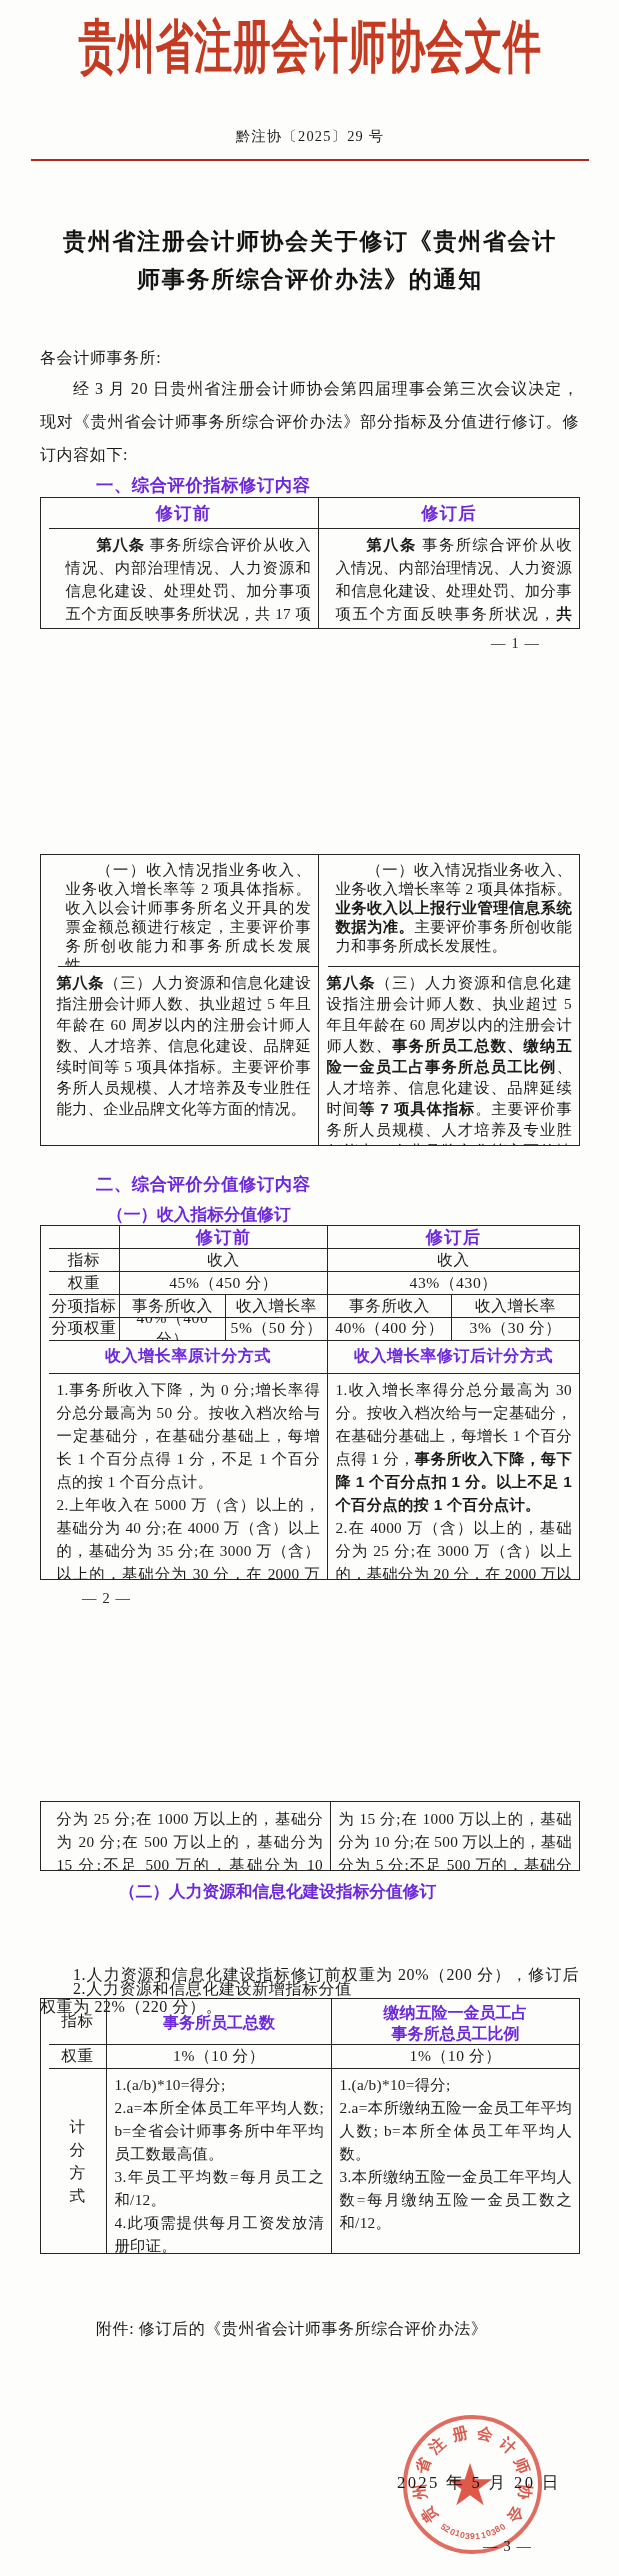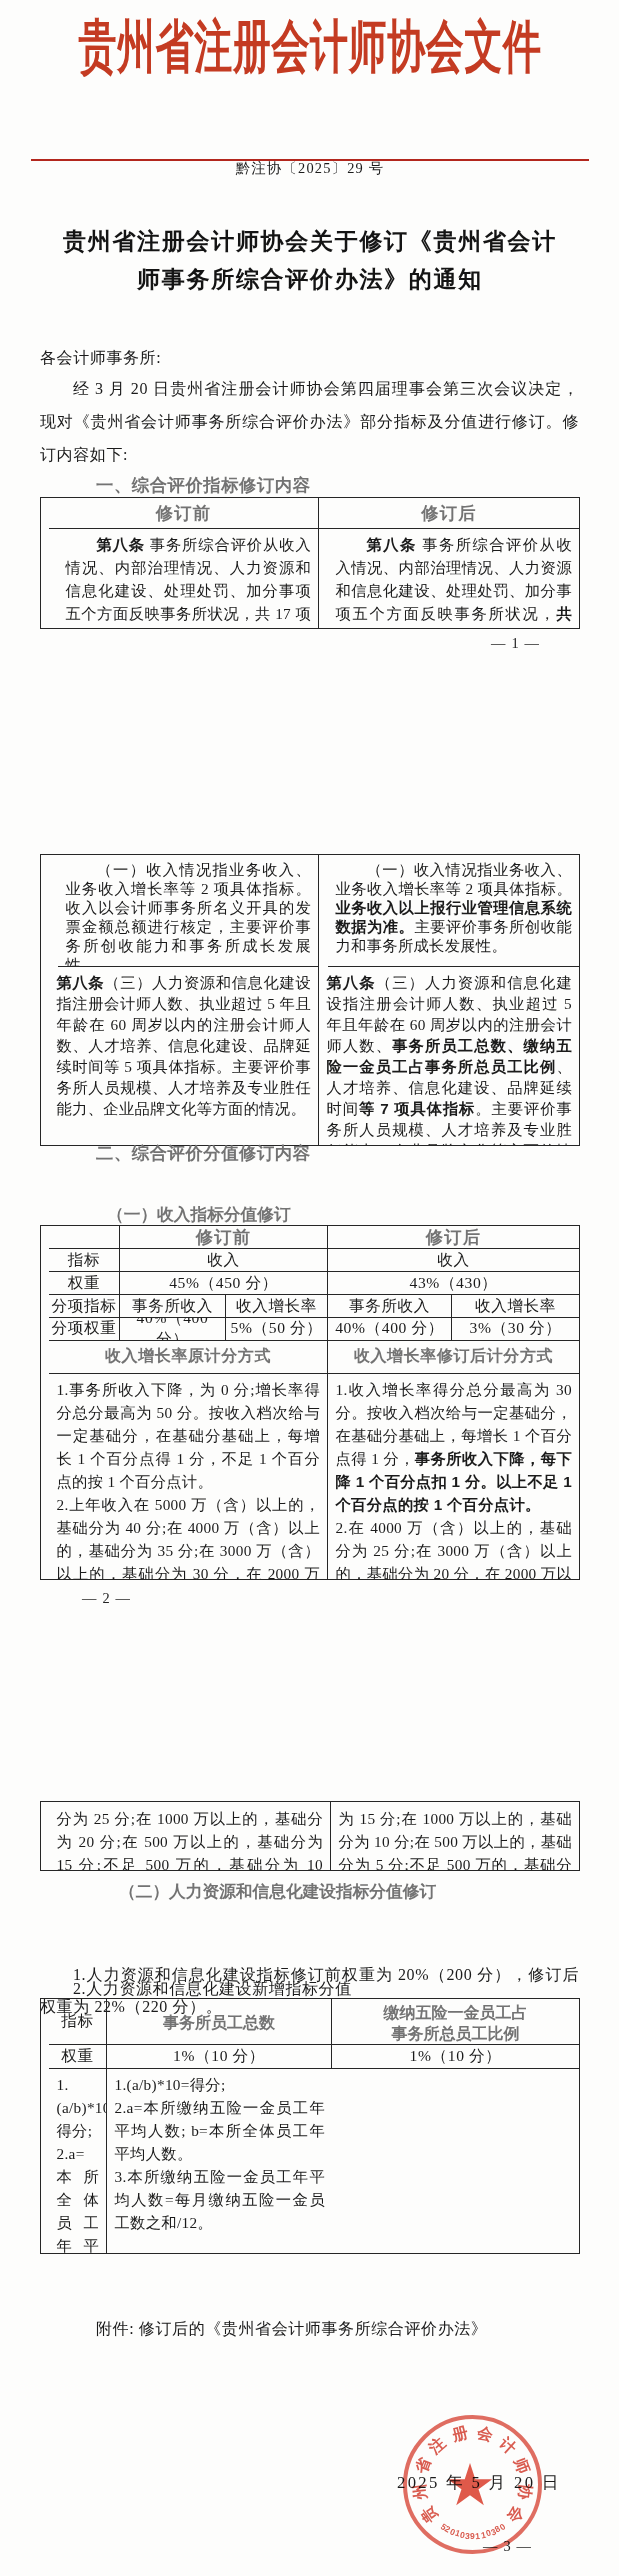--- a/index.html
+++ b/index.html
@@ -9,31 +9,31 @@
     font-family:"Liberation Serif",serif;
   }
   .abs{position:absolute;}
   .ctrw{left:0;width:100%;text-align:center;}
   .org-title{
     top:9.2px;font-size:38px;font-weight:bold;color:#c43b22;
     letter-spacing:0.6px;white-space:nowrap;
     transform:scaleY(1.5);transform-origin:center top;
     font-family:"Liberation Serif",serif;
   }
-  .doc-number{top:127px;font-size:14.4px;letter-spacing:1.2px;margin-top:32px;}
+  .doc-number{top:127px;font-size:14.4px;letter-spacing:1.2px;}
   .red-rule{top:159px;left:31px;width:558px;height:2.3px;background:#b3271d;}
   .doc-title{font-size:23px;font-weight:bold;letter-spacing:1.7px;font-family:"Liberation Sans",sans-serif;color:#141414;}
   .tl1{top:226px;} .tl2{top:264px;}
   .body-text{font-size:16px;letter-spacing:0.6px;line-height:33px;}
   .salutation{top:341px;left:40px;}
   .intro{top:372px;left:40px;width:539px;text-align:justify;text-indent:33px;}
-  .h-hei{font-family:"Liberation Sans",sans-serif;font-weight:bold;color:#737373;}
+  .h-hei{font-family:"Liberation Sans",sans-serif;font-weight:bold;color:#6d28d9;}
   .sec-h{font-size:17.3px;letter-spacing:0.6px;}
   .s1h{top:473px;left:96px;}
-  .s2h{top:1141px;left:96px;}
+  .s2h{top:1172px;left:96px;}
   .sub-h{font-size:16.7px;}
   .s2s1{top:1203px;left:107px;}
   .s2s2{top:1880px;left:119px;}
   .para{left:40px;width:539px;text-align:justify;text-indent:33px;}
   .p21{top:1959px;line-height:32px;}
   .p22{top:1972px;}
   .pgnum{font-size:14.4px;letter-spacing:1.2px;color:#222;}
   .pg1{top:635px;left:491px;}
   .pg2{top:1590px;left:82px;}
   .pg3{top:2538px;left:483px;z-index:1;}
@@ -159,20 +159,21 @@
     <div class="c ctr lblcell">指标</div>
     <div class="c ctr h-hei indhead">事务所员工总数</div>
     <div class="c nr ctr h-hei indhead">
         <span class="wrap9">缴纳五险一金员工占事务所总员工比例</span>
       </div>
 
     <div class="c ctr lblcell">权重</div>
     <div class="c ctr valcell">1%（10 分）</div>
     <div class="c nr ctr valcell">1%（10 分）</div>
 
+    <div class="c nb ctr methlbl">计分方式</div>
     <div class="c nb bd lh39">
       <p class="p0">1.(a/b)*10=得分;</p>
       <p class="p0">2.a=本所全体员工年平均人数; b=全省会计师事务所中年平均员工数最高值。</p>
       <p class="p0">3.年员工平均数=每月员工之和/12。</p>
       <p class="p0">4.此项需提供每月工资发放清册印证。</p>
     </div>
     <div class="c nr nb bd lh39">
       <p class="p0">1.(a/b)*10=得分;</p>
       <p class="p0">2.a=本所缴纳五险一金员工年平均人数; b=本所全体员工年平均人数。</p>
       <p class="p0">3.本所缴纳五险一金员工年平均人数=每月缴纳五险一金员工数之和/12。</p>

